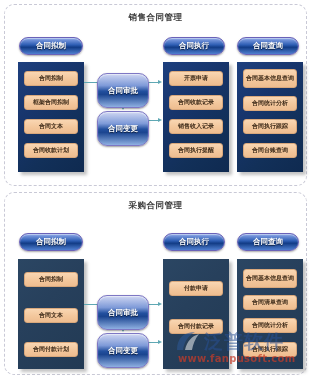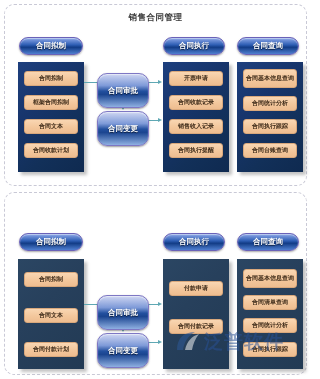--- a/index.html
+++ b/index.html
@@ -216,20 +216,21 @@
   <div class="node" style="left:92px;top:68px;width:52px;">
     <span>合同审批</span>
   </div>
   <div class="node" style="left:92px;top:106px;width:52px;">
     <span>合同变更</span>
   </div>
 </div>
 
 <div class="panel" id="panel-purchase">
 
+  <div class="panel-title">采购合同管理</div>
 
   <div class="pill" style="left:14px;top:40px;width:64px;">
     <span>合同拟制</span>
   </div>
   <div class="pill" style="left:158px;top:40px;width:62px;">
     <span>合同执行</span>
   </div>
   <div class="pill" style="left:232px;top:40px;width:62px;">
     <span>合同查询</span>
   </div>
@@ -285,13 +286,14 @@
     <span>合同变更</span>
   </div>
 </div>
 
 <div id="watermark">
   <svg class="wm-mark" viewBox="0 0 26 22">
     <path d="M2 20 C2 8, 9 2, 20 2 C13 6, 9 12, 8 20 Z" fill="#2d5896"></path>
     <path d="M10 20 C12 11, 17 6, 24 4 C20 9, 18 14, 17 20 Z" fill="#f0f0f0"></path>
   </svg>
   <div class="wm-text">泛普软件</div>
+  <div class="wm-url">www.fanpusoft.com</div>
 </div>
 
 </body></html>

